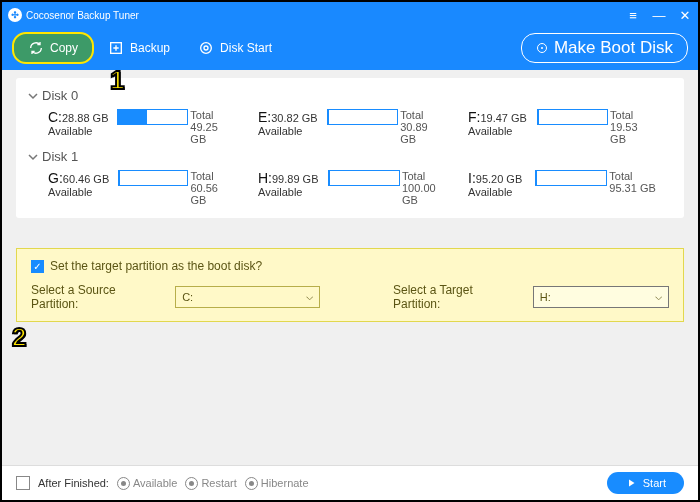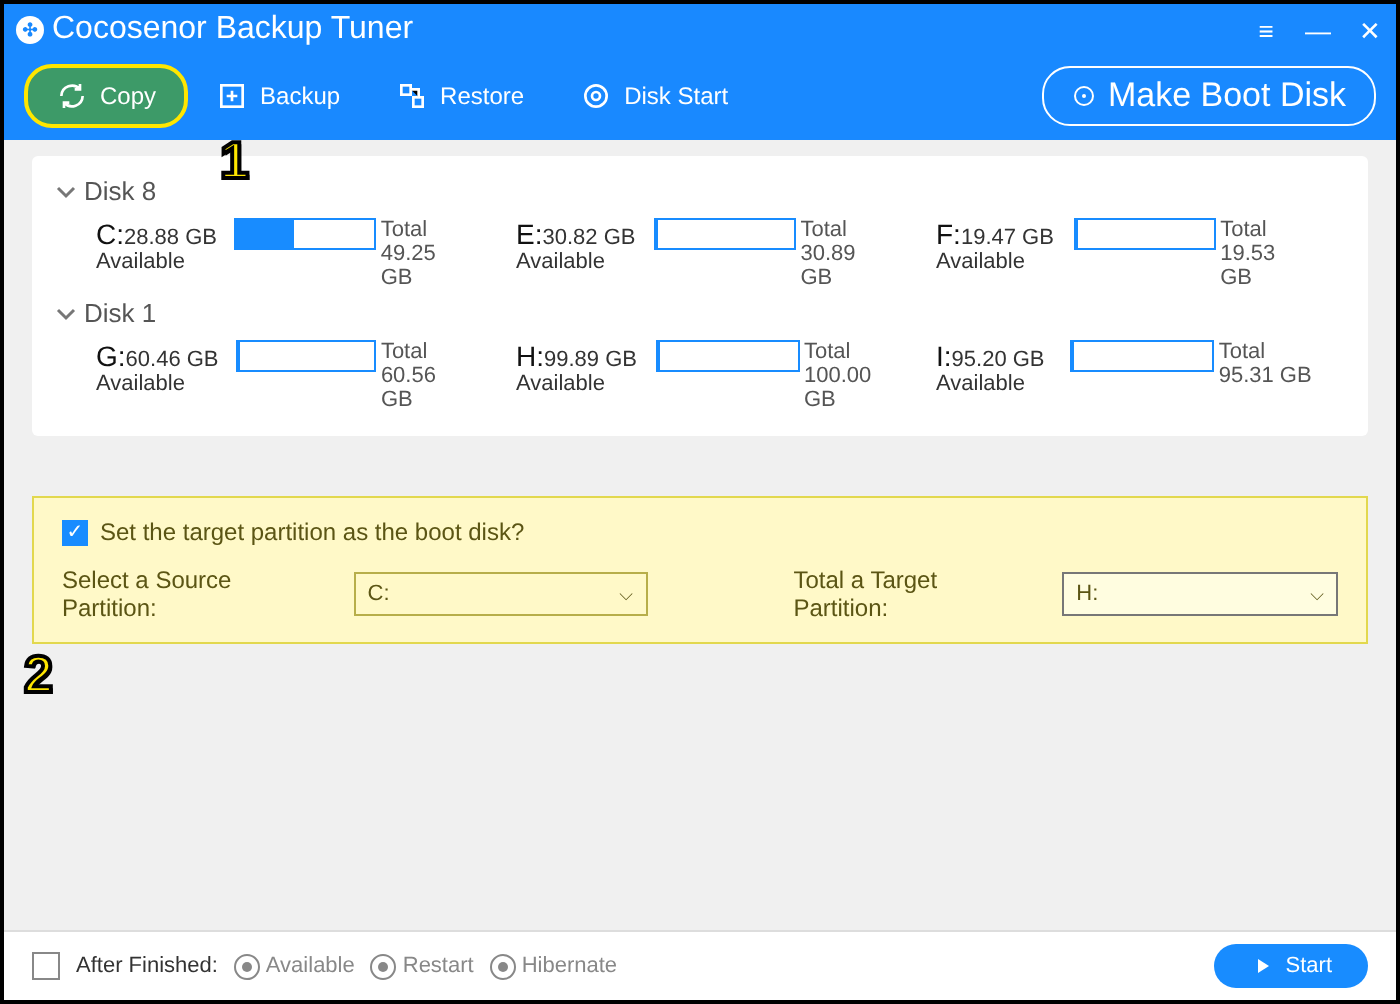--- a/index.html
+++ b/index.html
@@ -1,21 +1,21 @@
 <!DOCTYPE html>
 <html><head>
 <meta charset="utf-8">
 <style>
 html,body{margin:0;padding:0;font-family:Arial,Helvetica,sans-serif;font-size:11px;background:#fff;color:#333}
 #app{width:700px;height:502px;border:2px solid #000;box-sizing:border-box;display:flex;flex-direction:column;position:relative;overflow:hidden}
 
 #hdr{background:linear-gradient(#1989ff,#1989ff);color:#fff;height:68px;display:flex;flex-direction:column}
 #titlebar{display:flex;align-items:center;height:22px;padding:2px 6px 0 6px}
 #titlebar .logo{width:14px;height:14px;border-radius:50%;background:#fff;margin-right:4px;display:flex;align-items:center;justify-content:center;color:#1989ff;font-weight:bold;font-size:9px}
-#titlebar .ttl{font-size:16px;flex:1}
+#titlebar .ttl{font-size:10px;flex:1}
 .winbtns{display:flex;gap:12px;align-items:center}
 .winbtn{width:14px;height:14px;display:flex;align-items:center;justify-content:center;font-size:13px;cursor:pointer}
 #navrow{display:flex;align-items:center;flex:1;padding:0 10px}
 .navbtn{display:flex;align-items:center;gap:6px;padding:6px 14px;border-radius:3px;cursor:pointer;font-size:12px}
 .navbtn.active{background:#3d9a68;border:2px solid #ffe600;border-radius:14px}
 .navicon{width:16px;height:16px}
 .bootbtn{margin-left:auto;border:1px solid #fff;border-radius:14px;padding:4px 14px;display:flex;align-items:center;gap:6px;font-size:17px;cursor:pointer}
 
 #body{flex:1;background:#f0f0f0;position:relative;overflow:hidden}
 .panel{background:#fff;margin:8px 14px 0 14px;border-radius:3px;padding:6px 16px 12px 16px}
@@ -72,28 +72,20 @@
     </div>
     <div class="navbtn">
       <svg class="navicon" viewBox="0 0 24 24">
             <rect x="4" y="4" width="16" height="16" fill="none" stroke="#fff" stroke-width="2"></rect>
             <path stroke="#fff" stroke-width="2" d="M12 8v8M8 12h8"></path>
           </svg>
       <span>Backup</span>
     </div>
     <div class="navbtn">
       <svg class="navicon" viewBox="0 0 24 24">
-            <rect x="4" y="4" width="7" height="7" fill="none" stroke="#fff" stroke-width="2"></rect>
-            <rect x="13" y="13" width="7" height="7" fill="none" stroke="#fff" stroke-width="2"></rect>
-            <path stroke="#fff" stroke-width="2" d="M11 7h6v6"></path>
-          </svg>
-      <span>Restore</span>
-    </div>
-    <div class="navbtn">
-      <svg class="navicon" viewBox="0 0 24 24">
             <circle cx="12" cy="12" r="8" fill="none" stroke="#fff" stroke-width="2"></circle>
             <circle cx="12" cy="12" r="3" fill="none" stroke="#fff" stroke-width="2"></circle>
           </svg>
       <span>Disk Start</span>
     </div>
     <div class="bootbtn">
       <svg width="12" height="12" viewBox="0 0 24 24">
             <circle cx="12" cy="12" r="9" fill="none" stroke="#fff" stroke-width="2"></circle>
             <circle cx="12" cy="12" r="2" fill="#fff"></circle>
           </svg>
@@ -103,21 +95,21 @@
 </div>
 
 <div id="body">
   <div class="anno" style="left:108px;top:-5px">1</div>
 
   <div class="panel" id="diskpanel">
         <div class="diskhdr">
           <svg class="chev" viewBox="0 0 10 10">
             <path fill="none" stroke="#777" stroke-width="1.5" d="M1 3l4 4 4-4"></path>
           </svg>
-          <span>Disk 8</span>
+          <span>Disk 0</span>
         </div>
         <div class="partrow">
           <div class="part">
             <svg class="dicon" viewBox="0 0 32 28">
               <rect x="1" y="3" width="30" height="22" rx="2" fill="#188cff"></rect>
               <rect x="4" y="6" width="11" height="7" fill="#fff"></rect>
               <rect x="17" y="6" width="11" height="7" fill="#fff"></rect>
               <rect x="4" y="15" width="11" height="7" fill="#fff"></rect>
               <rect x="17" y="15" width="11" height="7" fill="#fff"></rect>
             </svg>
@@ -217,21 +209,21 @@
       <div class="chk">✓</div>
       <span>Set the target partition as the boot disk?</span>
     </div>
     <div class="cfgrow2">
       <span>Select a Source Partition:</span>
       <div class="sel src">
         <span>C:</span>
         <span class="caret">⌵</span>
       </div>
       <div style="width:24px"></div>
-      <span>Total a Target Partition:</span>
+      <span>Select a Target Partition:</span>
       <div class="sel tgt">
         <span>H:</span>
         <span class="caret">⌵</span>
       </div>
     </div>
   </div>
 </div>
 
 <div id="ftr">
   <div class="cb"></div>

